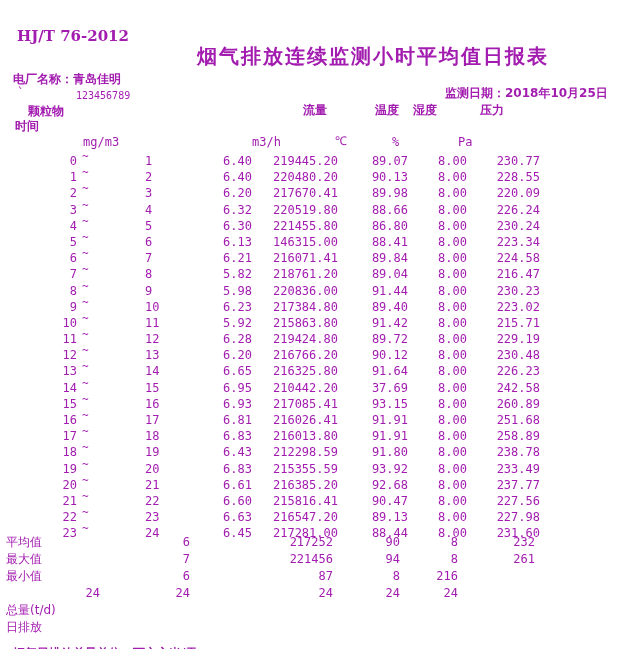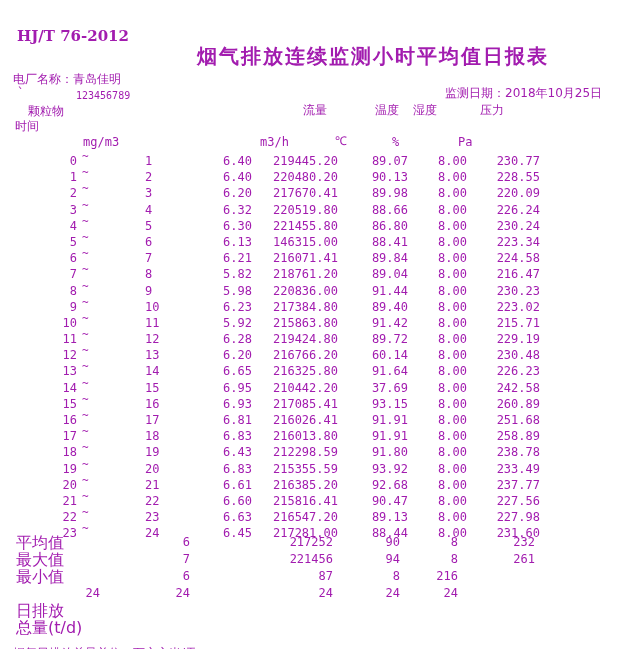--- a/index.html
+++ b/index.html
@@ -1,48 +1,48 @@
 <!DOCTYPE html>
 <html><head>
 <meta charset="utf-8">
 <style>
   html,body{margin:0;padding:0;background:#fff;}
   #page{position:relative;width:619px;height:649px;background:#ffffff;color:#a21caf;
         font-family:"DejaVu Sans",sans-serif;overflow:hidden;margin-top:20px;}
   .abs{position:absolute;white-space:pre;}
-  .cjk{font-family:"DejaVu Sans",sans-serif;font-size:12px;line-height:14px;}
+  .cjk{font-family:"DejaVu Sans",sans-serif;font-size:12px;line-height:14px;font-weight:bold;}
   .mono{font-family:"DejaVu Sans Mono",monospace;font-size:12px;line-height:14px;}
   #standard{left:17px;top:7px;font-family:"DejaVu Serif",serif;font-weight:bold;font-size:15px;}
   #title{left:197px;top:23px;font-weight:bold;font-size:20px;letter-spacing:2px;}
   #plant-line{left:13px;top:52px;}
   #mark{left:17px;top:66px;font-size:12px;}
   #plant-code{left:76px;top:69px;font-size:10px;}
   #date-line{left:445px;top:66px;}
   #hdr-pm{left:28px;top:84px;}
   #hdr-flow{left:303px;top:83px;}
   #hdr-temp{left:375px;top:83px;}
   #hdr-hum{left:413px;top:83px;}
   #hdr-press{left:480px;top:83px;}
   #hdr-time{left:15px;top:99px;}
   #unit-pm{left:83px;top:115px;}
-  #unit-flow{left:260px;top:115px;text-align:right;}
+  #unit-flow{left:252px;top:115px;text-align:right;}
   #unit-temp{left:335px;top:114px;}
   #unit-hum{left:392px;top:115px;}
   #unit-press{left:458px;top:115px;text-align:right;}
   #hourly{position:absolute;left:0;top:133px;width:540px;}
   .hrow{display:grid;grid-template-columns:77px 18px 65px 92px 86px 70px 59px 73px;
         height:16.2px;line-height:16.2px;font-family:"DejaVu Sans Mono",monospace;font-size:12px;}
   .hrow .c{white-space:pre;overflow:visible;}
   .c-start{text-align:right;}
   .c-tilde{padding-left:5px;position:relative;top:-4px;font-size:11px;}
   .c-end{padding-left:50px;}
   .numcell{text-align:right;}
   #summary{position:absolute;left:0;top:514px;width:535px;}
   .srow{display:grid;grid-template-columns:100px 90px 143px 67px 58px 77px;height:17px;line-height:17px;}
-  .srow .slabel{padding-left:16px;font-family:"DejaVu Sans",sans-serif;font-size:16px;white-space:pre;}
+  .srow .slabel{padding-left:6px;font-family:"DejaVu Sans",sans-serif;font-size:12px;white-space:pre;}
   .srow .numcell{font-family:"DejaVu Sans Mono",monospace;font-size:12px;}
   #footer-note{left:13px;top:626px;}
 </style>
 </head>
 <body>
 
 <div id="page">
 
   <div id="standard" class="abs">HJ/T 76-2012</div>
   <div id="title" class="abs">烟气排放连续监测小时平均值日报表</div>
@@ -198,21 +198,21 @@
         <div class="c numcell">8.00</div>
         <div class="c numcell">229.19</div>
       </div>
 
       <div class="hrow">
         <div class="c c-start">12</div>
         <div class="c c-tilde">~</div>
         <div class="c c-end">13</div>
         <div class="c numcell">6.20</div>
         <div class="c numcell">216766.20</div>
-        <div class="c numcell">60.14</div>
+        <div class="c numcell">90.12</div>
         <div class="c numcell">8.00</div>
         <div class="c numcell">230.48</div>
       </div>
 
       <div class="hrow">
         <div class="c c-start">13</div>
         <div class="c c-tilde">~</div>
         <div class="c c-end">14</div>
         <div class="c numcell">6.65</div>
         <div class="c numcell">216325.80</div>
@@ -363,34 +363,34 @@
 
       <div class="srow">
         <div class="numcell">24</div>
         <div class="numcell">24</div>
         <div class="numcell">24</div>
         <div class="numcell">24</div>
         <div class="numcell">24</div>
       </div>
 
       <div class="srow">
+        <div class="slabel">总量(t/d)</div>
+        <div class="numcell"></div>
+        <div class="numcell"></div>
+        <div class="numcell"></div>
+        <div class="numcell"></div>
+        <div class="numcell"></div>
+      </div>
+
+      <div class="srow">
         <div class="slabel">日排放</div>
         <div class="numcell"></div>
         <div class="numcell"></div>
         <div class="numcell"></div>
         <div class="numcell"></div>
         <div class="numcell"></div>
       </div>
 
-      <div class="srow">
-        <div class="slabel">总量(t/d)</div>
-        <div class="numcell"></div>
-        <div class="numcell"></div>
-        <div class="numcell"></div>
-        <div class="numcell"></div>
-        <div class="numcell"></div>
-      </div>
-
   </div>
 
   <div id="footer-note" class="abs cjk">烟气日排放总量单位：万立方米/天</div>
 
 </div>
 
 </body></html>

